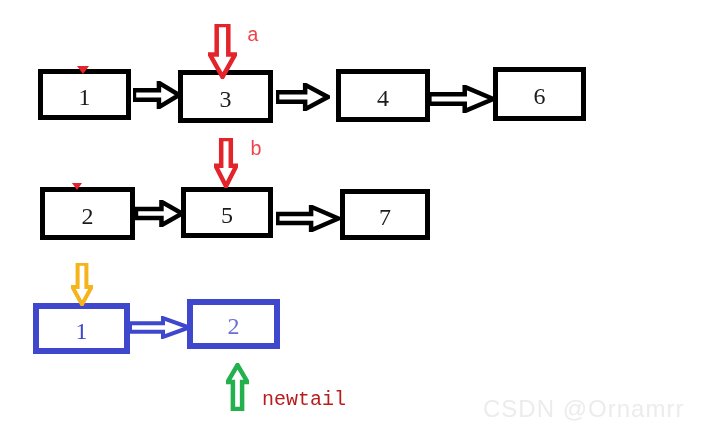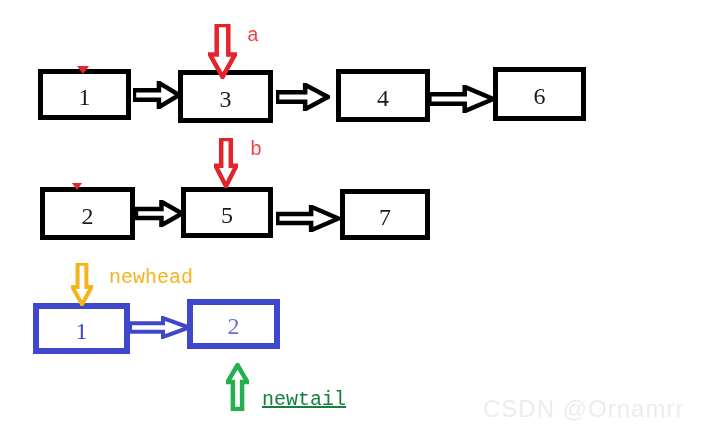--- a/index.html
+++ b/index.html
@@ -20,21 +20,21 @@
   
   .arr{position:absolute;}
   .arr svg{display:block;width:100%;height:100%;}
   
   .plabel{
     position:absolute;font-family:"Liberation Mono","DejaVu Sans Mono",monospace;
     font-size:20px;line-height:20px;white-space:nowrap;
   }
   .plabel.red{color:#ef4449;}
   .plabel.gold{color:#f5b31c;}
-  .plabel.green{color:#15803d;text-decoration:underline;}
+  .plabel.green{color:#b91c1c;}
   
   .tick{
     position:absolute;width:0;height:0;
     border-left:6px solid transparent;border-right:6px solid transparent;
     border-top:8px solid #e3242b;z-index:3;
   }
   .tick.small{
     border-left:5px solid transparent;border-right:5px solid transparent;
     border-top:7px solid #e3242b;
   }
@@ -110,21 +110,20 @@
     </svg>
   </div>
 
   <div class="node" style="left:340px;top:189px;width:90px;height:51px;">7</div>
 
   <div class="arr overlap" style="left:71px;top:263px;width:22px;height:43px;">
     <svg viewBox="0 0 30 54" preserveAspectRatio="none">
       <path d="M9 1 H21 V30 H28 L15 52 L2 30 H9 Z" fill="#ffffff" stroke="#f5b31c" stroke-width="4" vector-effect="non-scaling-stroke"></path>
     </svg>
   </div>
-  <div class="plabel gold" style="left:109px;top:268px;">newhead</div>
 
   <div class="node blue" style="left:33px;top:303px;width:97px;height:51px;">1</div>
 
   <div class="arr" style="left:129px;top:316px;width:62px;height:23px;">
     <svg viewBox="0 0 62 22" preserveAspectRatio="none">
       <path d="M1 7 H34 V2 L60 11 L34 20 V15 H1 Z" fill="#ffffff" stroke="#3f48cc" stroke-width="4" vector-effect="non-scaling-stroke"></path>
     </svg>
   </div>
 
   <div class="node blue lighter" style="left:187px;top:299px;width:93px;height:50px;">2</div>

